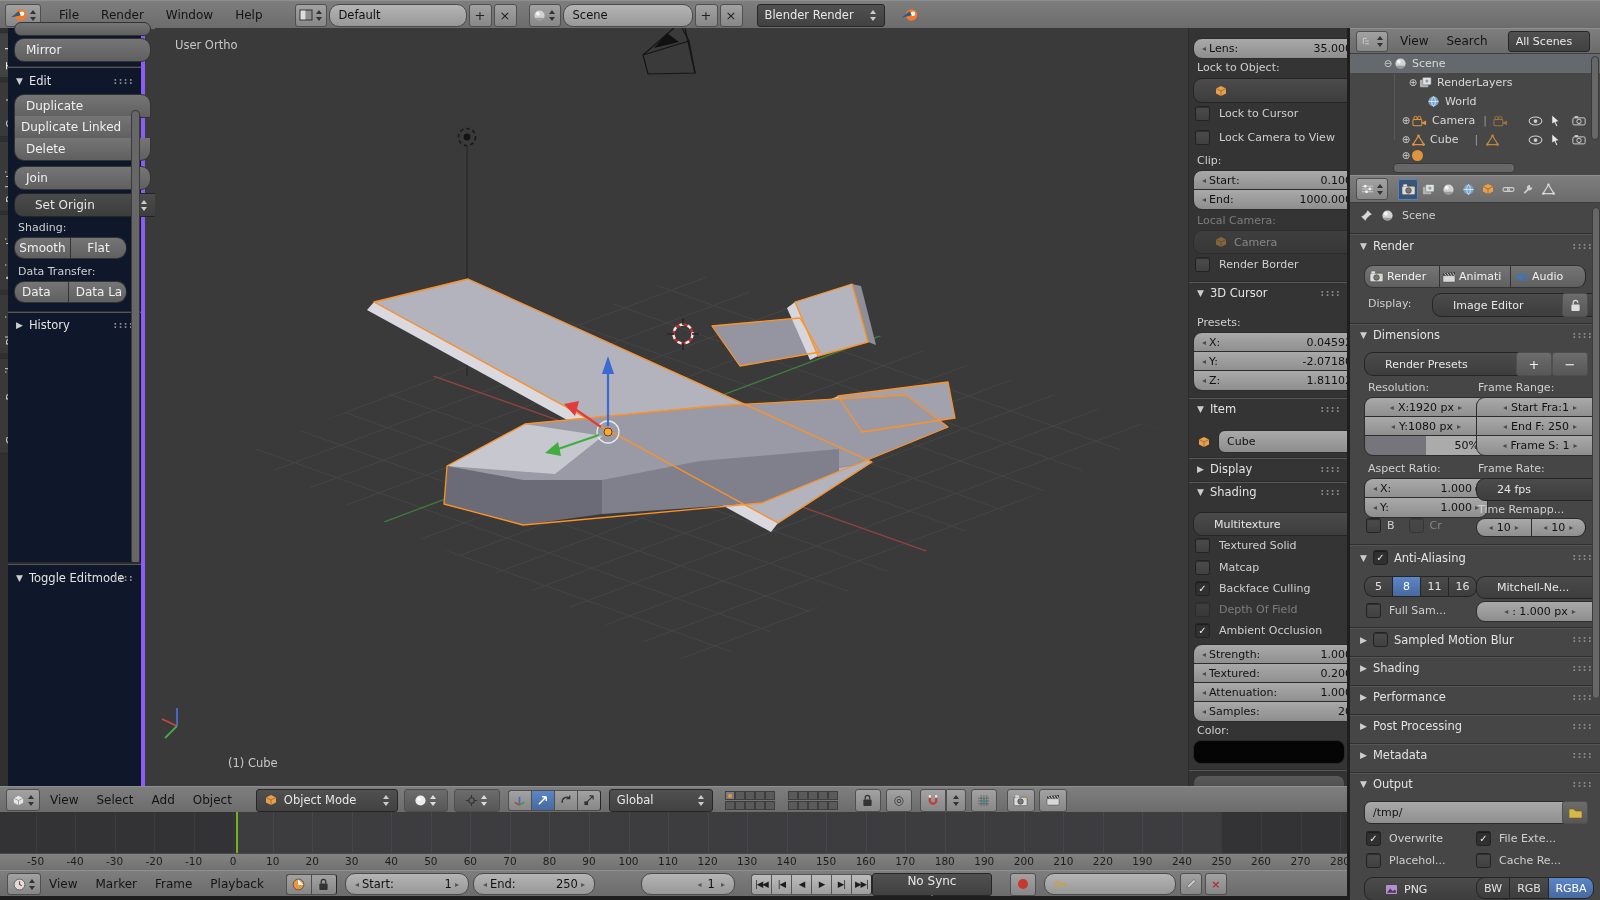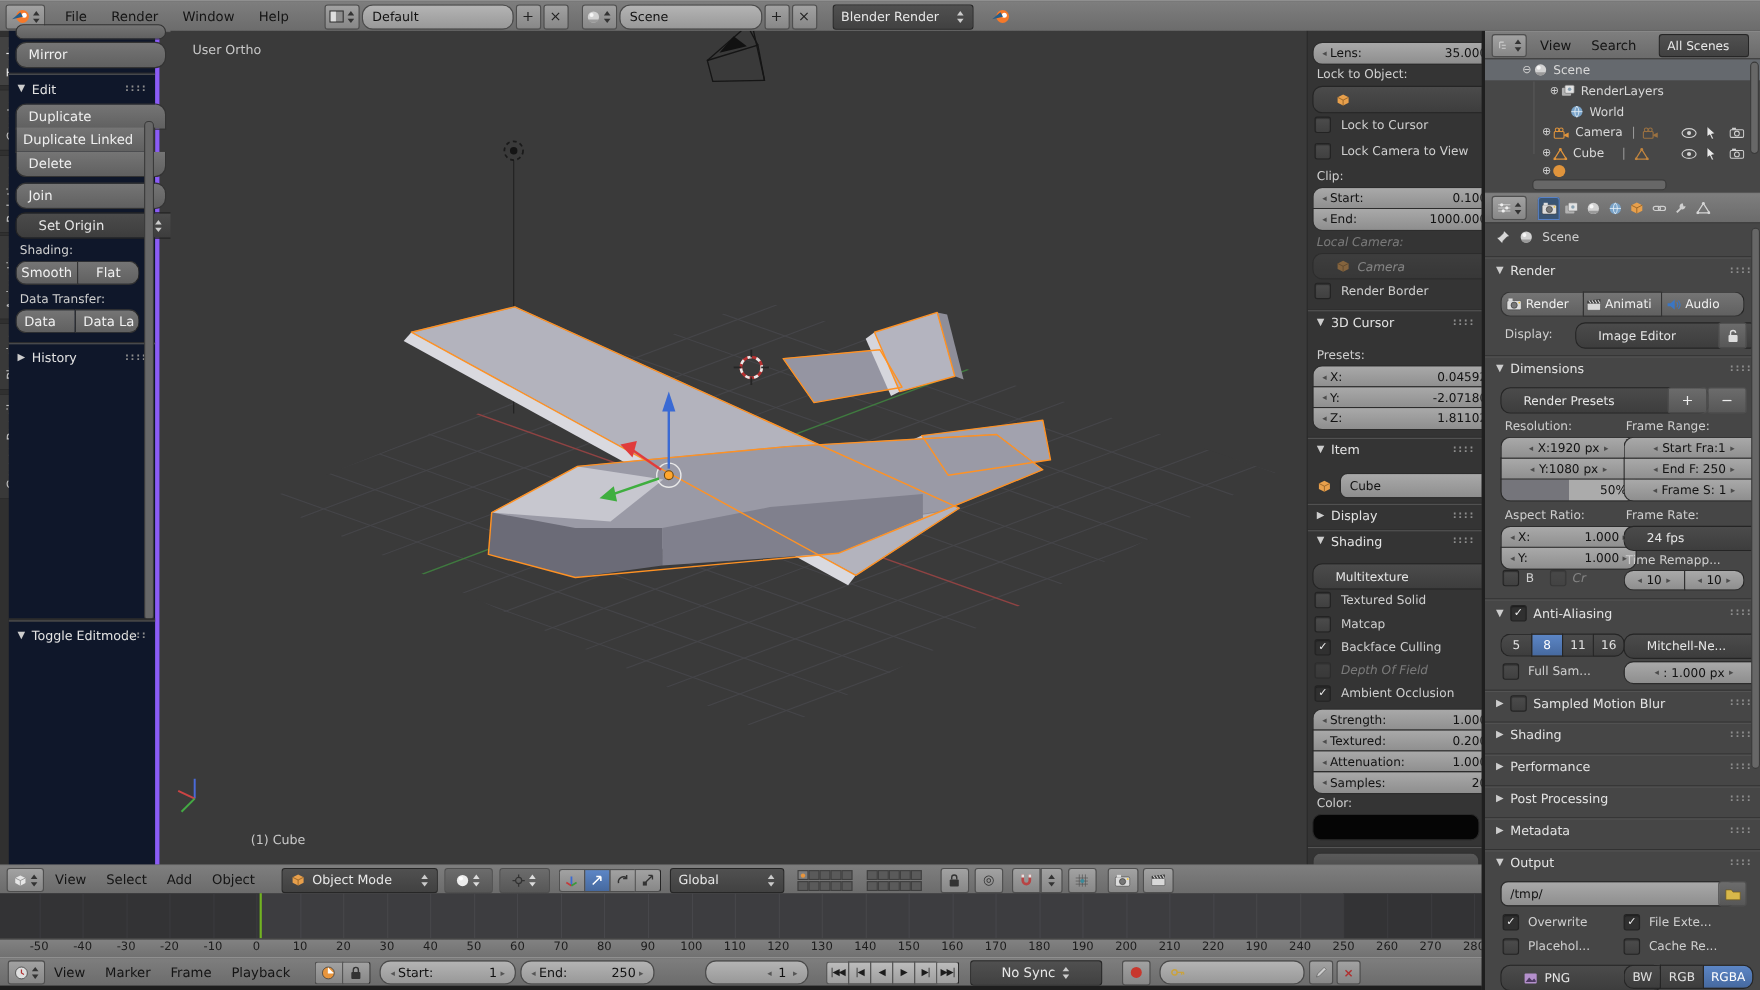--- a/index.html
+++ b/index.html
@@ -21,21 +21,21 @@
   .pill.j1{border-radius:9px 9px 0 0;border-bottom:none;}
   .pill.jm{border-radius:0;border-bottom:none;}
   .pill.j2{border-radius:0 0 9px 9px;}
   .ddark{background:linear-gradient(#4b4b4b,#3d3d3d);border:1px solid #252525;border-radius:9px;color:#e6e6e6;display:flex;align-items:center;padding:0 20px;gap:6px;font-size:11px;}
   .tsbtn{background:linear-gradient(#757575,#606060);border:1px solid #333;border-radius:10px;color:#f0f0f0;font-size:12px;display:flex;align-items:center;padding:0 11px;}
   .tsbtn.j1{border-radius:10px 10px 0 0;}
   .tsbtn.jm{border-radius:0;border-top:none;}
   .tsbtn.j2{border-radius:0 0 10px 10px;border-top:none;}
   .cb{width:13px;height:13px;border-radius:2.5px;background:linear-gradient(#4c4c4c,#404040);border:1px solid #232323;box-shadow:inset 0 1px 1px rgba(0,0,0,.4);display:flex;align-items:center;justify-content:center;color:#eee;font-size:10px;font-weight:bold;}
   .cb.on{background:#303030;}
-  .dis{opacity:.45;font-style:italic;}
+  .dis{opacity:.45;}
   .hdr{color:#e3e3e3;font-size:11.5px;display:flex;align-items:center;gap:6px;}
   .hdr .tri{font-size:9px;color:#cdcdcd;}
   .grip{position:absolute;right:7px;color:#8d8d8d;font-size:9px;letter-spacing:1.5px;font-weight:bold;}
   .lbl{color:#cfcfcf;font-size:11px;}
   .sep{height:0;border-top:1px solid #2f2f2f;border-bottom:1px solid #555;}
   .tab{background:#393939;color:#c6c6c6;border:1px solid #2a2a2a;border-right:none;border-radius:5px 0 0 5px;
        writing-mode:vertical-rl;transform:rotate(180deg);display:flex;align-items:center;justify-content:center;
        font-size:11.5px;padding:8px 1px;}
   .tab.active{background:#424242;color:#eee;}
   #tooltabs{display:flex;flex-direction:column;gap:3px;padding-top:4px;}
@@ -828,21 +828,21 @@
       <span style="color:#555;font-size:8px;">▸</span>
     </div>
     <div class="seg" style="height:21px;margin-left:16px;">
       <div class="pb" style="width:19px;border-radius:3px 0 0 3px;">|◀◀</div>
       <div class="pb" style="width:19px;">|◀</div>
       <div class="pb" style="width:19px;">◀</div>
       <div class="pb" style="width:19px;">▶</div>
       <div class="pb" style="width:19px;">▶|</div>
       <div class="pb" style="width:19px;border-radius:0 3px 3px 0;">▶▶|</div>
     </div>
-    <div class="hdd" style="width:104px;height:21px;margin-left:10px;justify-content:center;">
+    <div class="hdd" style="width:104px;height:21px;justify-content:space-between;flex-direction:column;">
       <span>No Sync</span>
       <span class="ic" style="color:#ccc">
           <svg width="8" height="13" viewBox="0 0 8 13">
             <path d="M4 1 7 5H1z" fill="currentColor"></path>
             <path d="M4 12 1 8h6z" fill="currentColor"></path>
           </svg>
         </span>
     </div>
     <div class="hbtn" style="width:24px;height:21px;margin-left:18px;">
         <span style="width:10px;height:10px;border-radius:50%;background:#c8372d;"></span>

